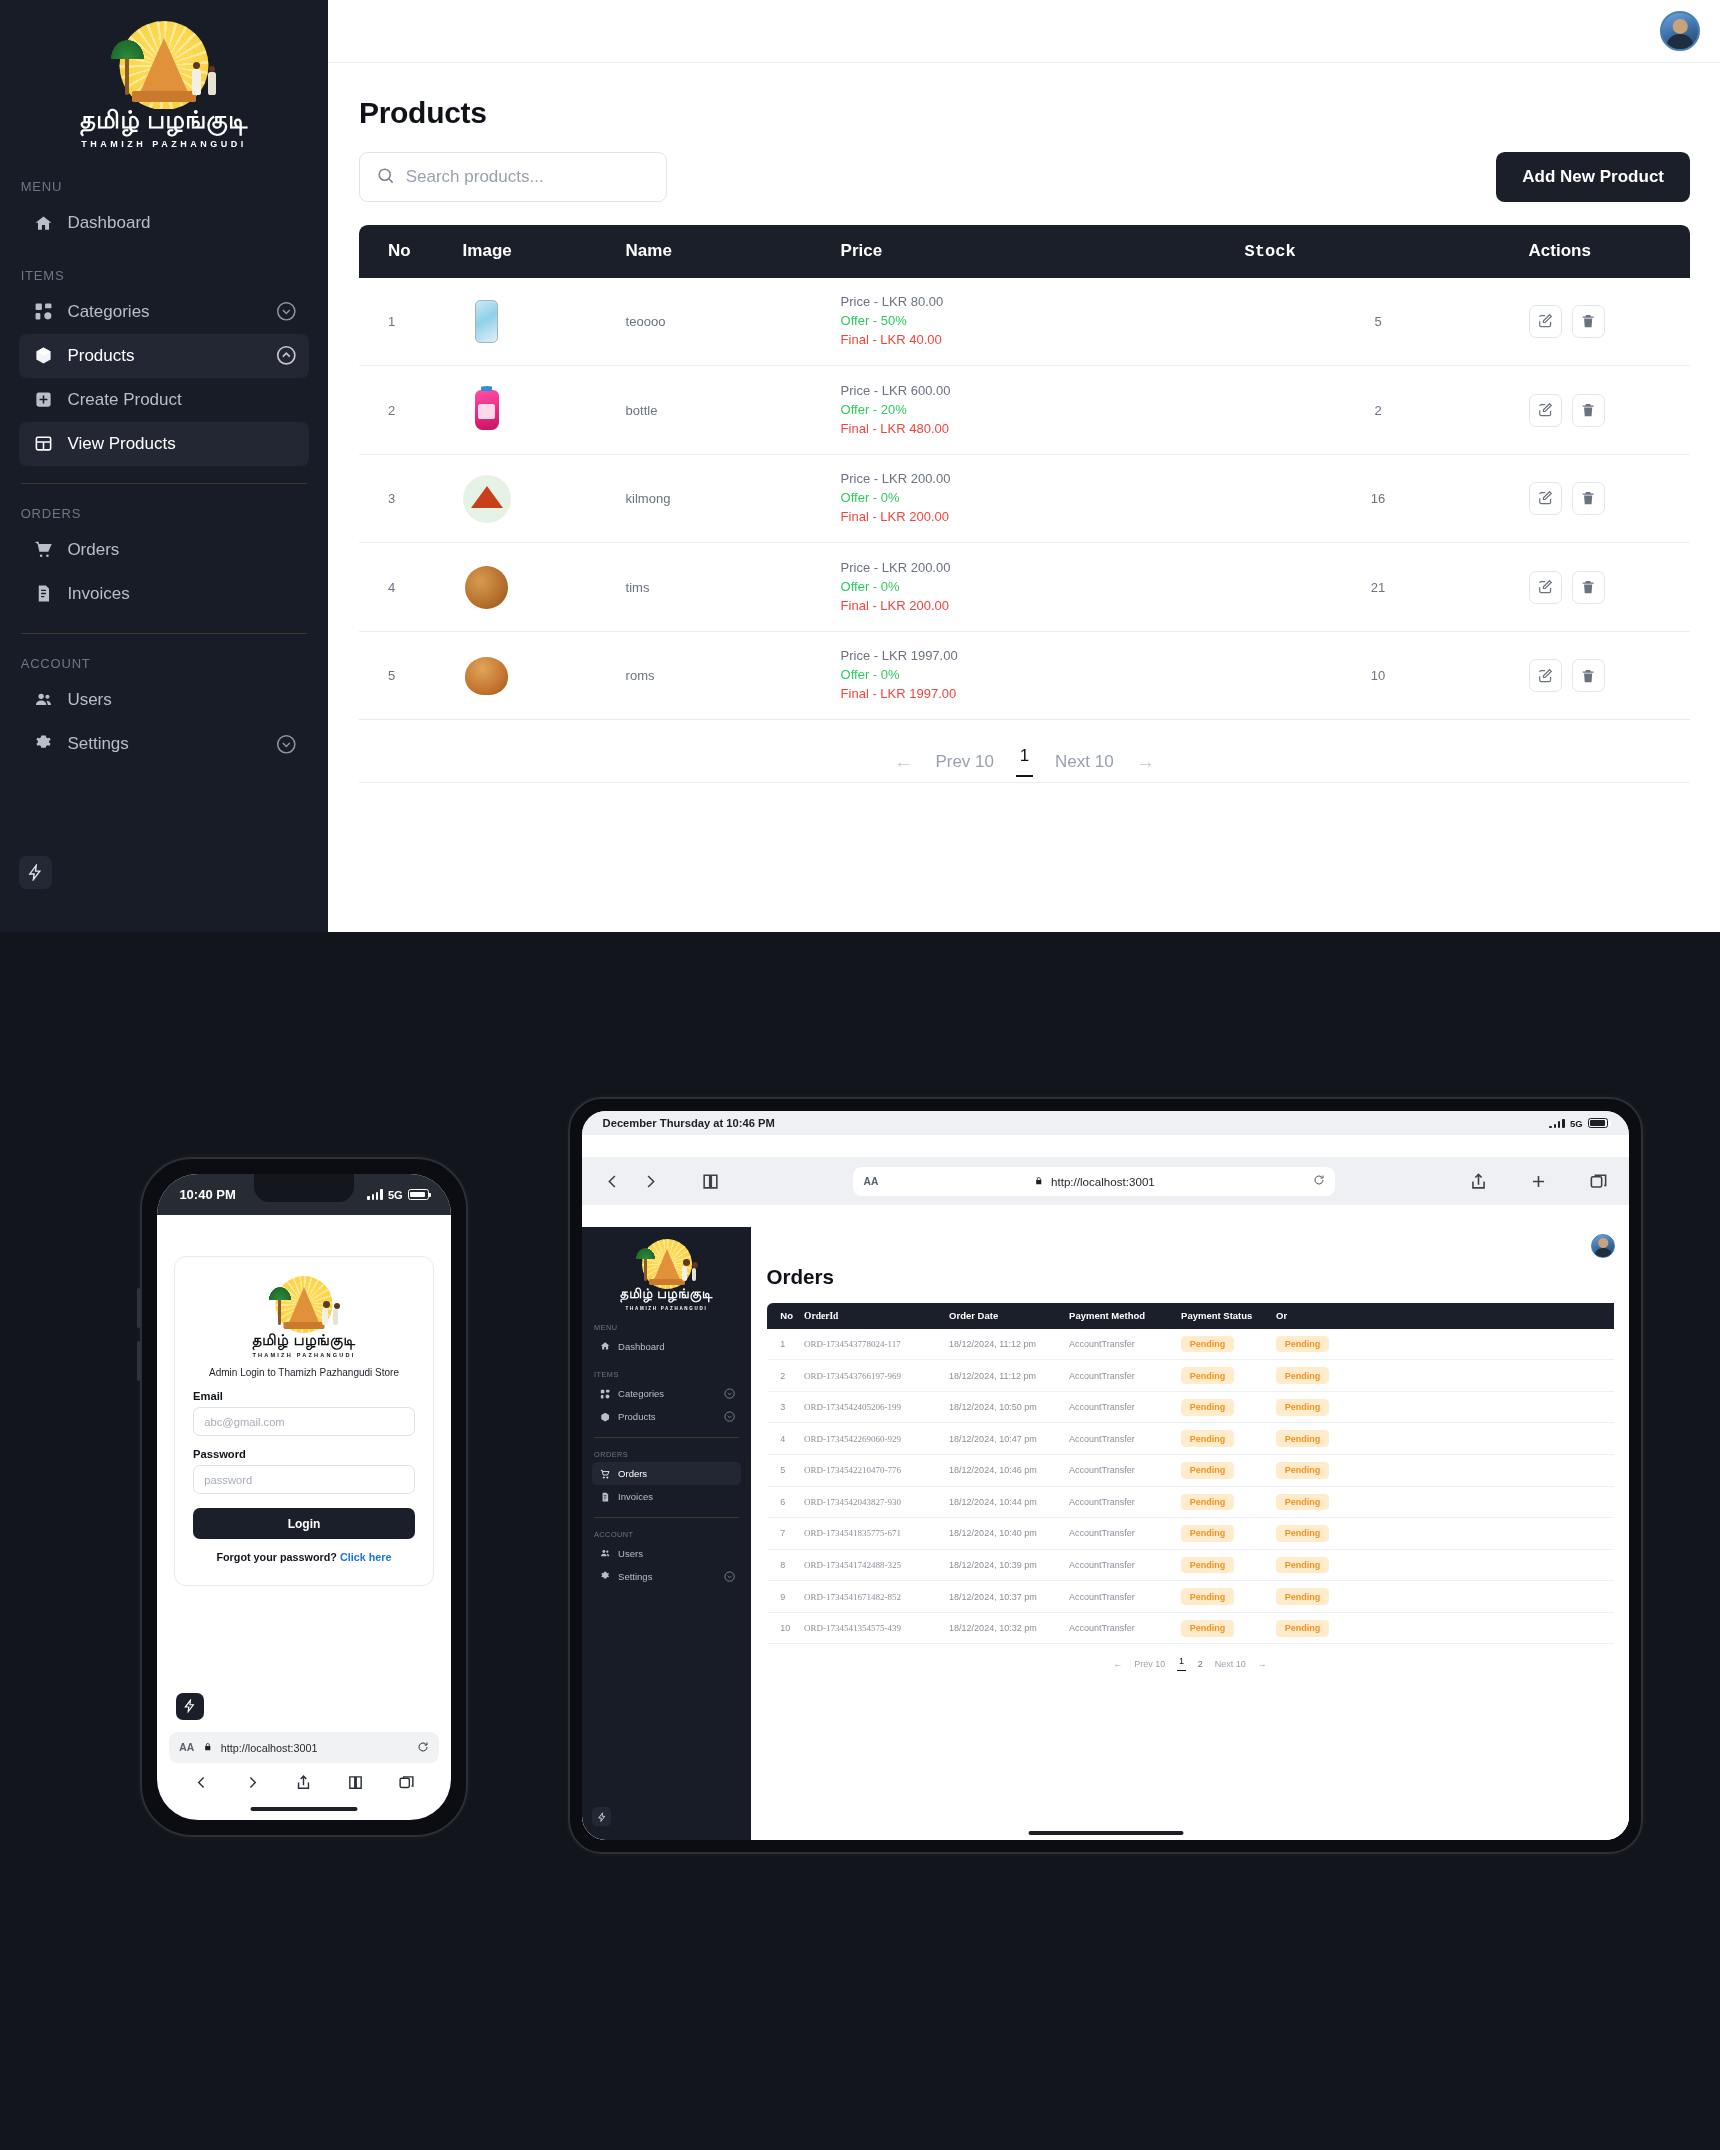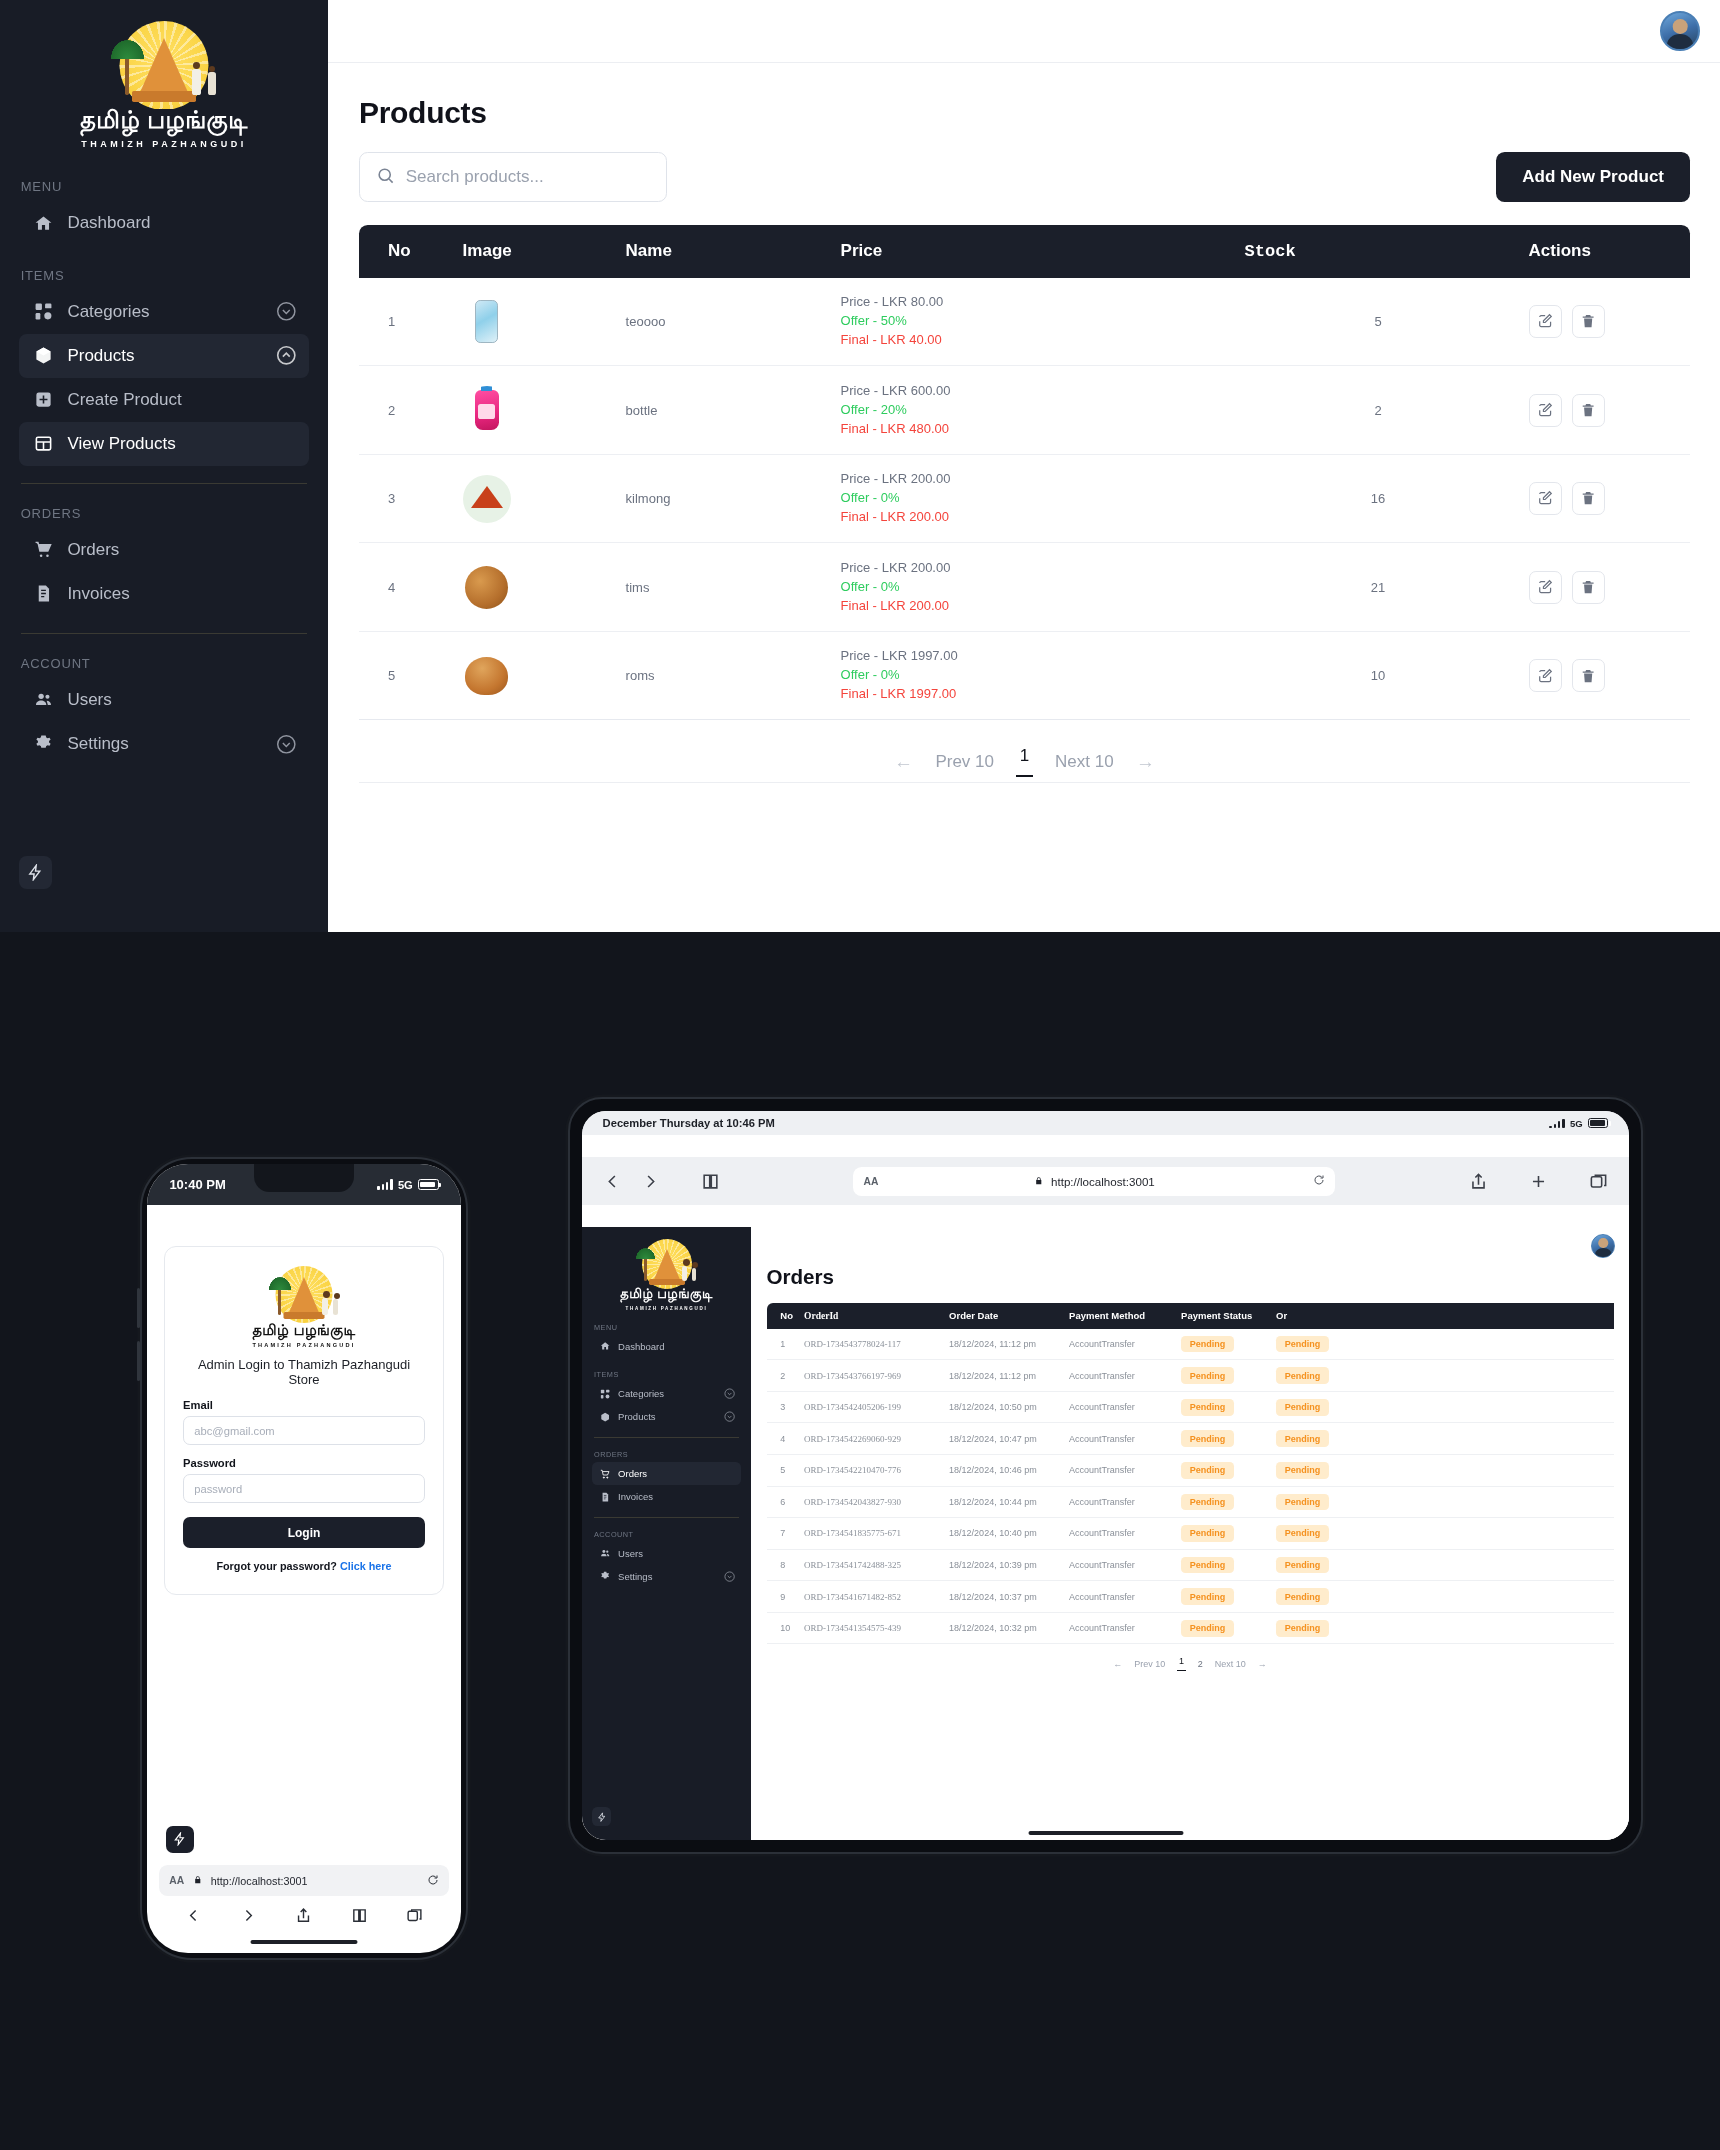--- a/index.html
+++ b/index.html
@@ -189,25 +189,25 @@
 
   .pager { display:flex; align-items:center; justify-content:center; gap:22.4px; margin-top:26px; padding-bottom:5.2px;}
   .pg-link { color:#9aa1ae; font-size:17px; cursor:pointer; }
   .pg-num  { color:#11141c; font-size:17px; padding:0 3.4px 8.6px; border-bottom:2.6px solid #11141c; cursor:pointer; }
   .pg-arrow{ color:#c2c7d0; font-size:19px; }
   .pager-rule { height:0.9px; background:#eceef2; margin:0 0 0 0; }
 
   
   #phone {
     position:absolute; left:140px; top:1157px;
-    width:328px; height:803px;
+    width:328px; height:680px;
     background:#0b0d12; border-radius:52px;
     border:2.6px solid #2b3038;
     box-shadow:0 0 0 2.6px #15181e;
-    padding:5px;
+    padding:15px;
   }
   .phone-side{position:absolute;left:-5.2px;width:3.4px;background:#30353d;border-radius:1.7px;}
   .phone-screen {
     width:100%; height:100%; background:#fff; border-radius:41px; overflow:hidden; position:relative;
   }
   .ph-status {
     height:41px; background:#272c34; color:#fff; display:flex; align-items:center;
     justify-content:space-between; padding:0 22.4px; font-size:13px; font-weight:700; position:relative;
   }
   .notch { position:absolute; left:50%; top:0; transform:translateX(-50%);
@@ -227,21 +227,21 @@
   .mini-logo .logo-badge { width:86px; height:60px; }
   .mini-logo .sun, .mini-logo .sun-rays { width:57px;height:57px;top:1.7px;}
   .mini-logo .temple{border-left-width:16.3px;border-right-width:16.3px;border-bottom-width:38px;bottom:8.6px;}
   .mini-logo .temple-base{width:41px;height:6.9px;bottom:5.2px;}
   .mini-logo .palm-trunk{left:17px;bottom:9.5px;height:29px;width:3.4px;}
   .mini-logo .palm-top{left:7.7px;bottom:34px;width:22.4px;height:13px;}
   .mini-logo .fig1{right:19px;bottom:9.5px;width:6px;height:17px;}
   .mini-logo .fig2{right:8.6px;bottom:9.5px;width:5.2px;height:15.5px;}
   .mini-logo .logo-tamil{color:#121212;font-size:14.6px;}
   .mini-logo .logo-latin{color:#121212;font-size:5.6px;letter-spacing:2.2px;}
-  .login-sub { text-align:center; font-size:13px; color:#1d2027; margin-top:8.6px; }
+  .login-sub { text-align:center; font-size:10px; color:#1d2027; margin-top:8.6px; }
   .fld-label { font-size:11.2px; font-weight:700; color:#10131a; margin:12px 0 5.2px; }
   .fld {
     height:29px;border:0.9px solid #dde1e8;border-radius:6.9px;display:flex;align-items:center;
     padding:0 10.3px;color:#a8aeb9;font-size:11.2px;
   }
   .login-btn {
     margin-top:13.8px;height:31px;background:#1b1f2a;color:#fff;border-radius:6.9px;
     display:flex;align-items:center;justify-content:center;font-size:12px;font-weight:700;cursor:pointer;
   }
   .forgot { text-align:center;font-size:10.8px;font-weight:700;color:#11141c;margin-top:12px; }

